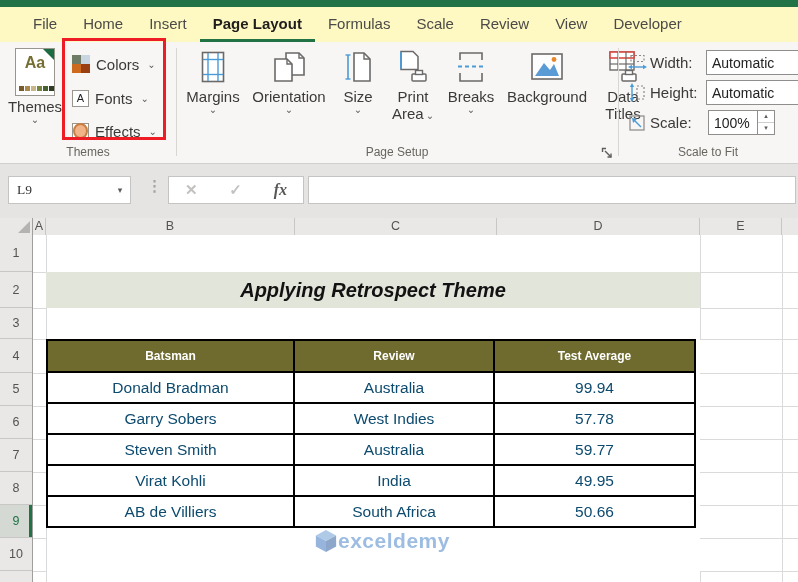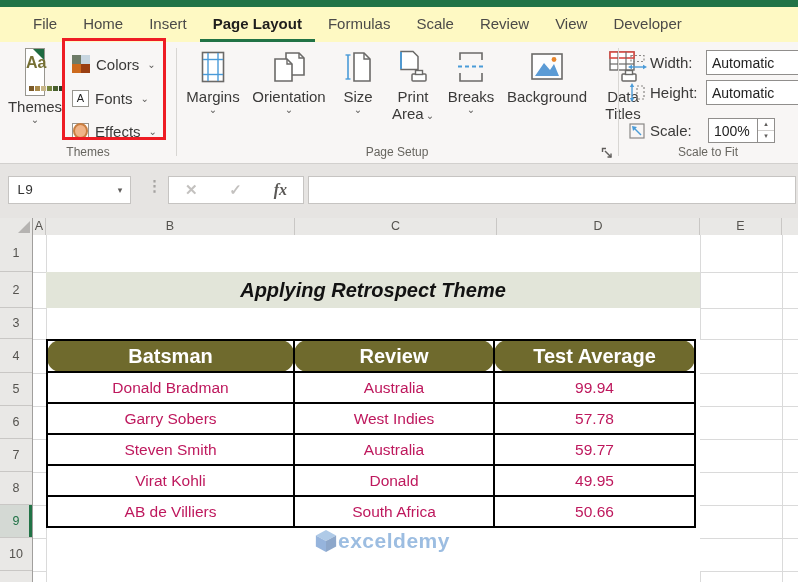--- a/index.html
+++ b/index.html
@@ -12,21 +12,21 @@
   .tab{padding:0 13px;line-height:34px;font-size:15px;color:#4b4a48;white-space:nowrap;cursor:default;}
   .tab.active{font-weight:bold;color:#1f1e1d;box-shadow:inset 0 -3px 0 var(--accent-green,#217346);}
   
   .ribbon{position:absolute;left:0;top:42px;width:100%;height:122px;background:#f8f6f5;
           border-bottom:1px solid #d2d0ce;box-sizing:border-box;}
   .group-label{position:absolute;bottom:4px;font-size:12px;color:#67655f;text-align:center;}
   .sep{position:absolute;top:6px;height:108px;width:1px;background:#d8d6d3;}
   .chev{color:#5f5d5b;font-size:10px;line-height:10px;display:block;text-align:center;}
   
   .big-btn{position:absolute;left:6px;top:6px;width:58px;height:104px;text-align:center;}
-  .big-icon{margin:0 auto;width:20px;height:48px;position:relative;background:#fff;border:1px solid #98968f;box-sizing:border-box;}
+  .big-icon{margin:0 auto;width:40px;height:48px;position:relative;background:#fff;border:1px solid #98968f;box-sizing:border-box;}
   .fold{position:absolute;top:0;right:0;width:0;height:0;border-left:11px solid transparent;border-top:11px solid #1e6b41;}
   .aa{font-weight:bold;color:#756f33;font-size:16px;margin-top:5px;}
   .swatches{position:absolute;bottom:4px;left:3px;display:flex;gap:1px;}
   .swatches i{width:5px;height:5px;display:block;}
   .big-label{font-size:15px;color:#3b3a39;margin-top:3px;line-height:16px;}
   
   .small-btn{position:absolute;left:72px;height:24px;display:flex;align-items:center;gap:6px;font-size:15px;color:#3b3a39;}
   .colors-icon{width:18px;height:18px;display:grid;grid-template-columns:9px 9px;grid-template-rows:9px 9px;}
   .boxed-icon{width:17px;height:17px;border:1px solid #98968f;background:#fff;display:flex;align-items:center;justify-content:center;font-size:11px;color:#222;box-sizing:border-box;}
   .effects-circle{width:12px;height:12px;border-radius:50%;background:#f0b488;border:2px solid #c97f42;}
@@ -47,21 +47,21 @@
   .sf-input{height:25px;border:1px solid #908e8c;background:#fff;font-size:14px;padding:0 5px;
             font-family:"Liberation Sans",sans-serif;box-sizing:border-box;color:#222;}
   .spinner{width:17px;height:25px;border:1px solid #908e8c;border-left:none;display:flex;flex-direction:column;background:#fff;box-sizing:border-box;}
   .spin-btn{flex:1;font-size:7px;line-height:10px;color:#5f5d5b;text-align:center;cursor:default;}
   .launcher{position:absolute;left:600px;top:104px;width:14px;height:14px;}
   
   .fbar{position:absolute;left:0;top:164px;width:100%;height:54px;background:#e6e4e2;}
   .namebox{position:absolute;left:8px;top:12px;width:123px;height:28px;background:#fff;border:1px solid #c6c4c2;
            display:flex;align-items:center;box-sizing:border-box;}
   .namebox input{flex:1;border:none;outline:none;font-size:13.5px;padding-left:8px;width:80px;color:#333;
-                 font-family:Liberation Mono, monospace;background:transparent;}
+                 font-family:Liberation Serif, serif;background:transparent;}
   .nb-arrow{width:20px;text-align:center;color:#5f5d5b;font-size:9px;}
   .dots{position:absolute;left:147px;top:18px;color:#a5a3a1;font-size:15px;font-weight:bold;line-height:8px;}
   .fxbox{position:absolute;left:168px;top:12px;width:136px;height:28px;background:#fff;border:1px solid #c6c4c2;
          display:flex;align-items:center;justify-content:space-around;box-sizing:border-box;}
   .btn-x,.btn-check{color:#c3c1bf;font-size:15px;font-weight:bold;}
   .btn-fx{font-family:"Liberation Serif",serif;font-style:italic;font-weight:bold;font-size:16px;color:#5a5856;}
   .f-input{position:absolute;left:308px;top:12px;width:488px;height:28px;background:#fff;border:1px solid #c6c4c2;
            box-sizing:border-box;outline:none;font-size:14px;padding:0 6px;font-family:"Liberation Sans",sans-serif;}
   
   .colhdr{position:absolute;left:0;top:218px;width:100%;height:17px;background:#e9e8e6;border-bottom:1px solid #a19f9d;box-sizing:content-box;}
@@ -74,22 +74,22 @@
   .rowhdr{position:absolute;left:0;top:0;width:33px;height:347px;background:#e9e8e6;border-right:1px solid #a19f9d;box-sizing:border-box;}
   .rh{position:absolute;left:0;width:32px;border-bottom:1px solid #c9c7c5;box-sizing:border-box;
       display:flex;align-items:center;justify-content:center;font-size:12.5px;color:#55534f;}
   .rh.selected{background:#d4d9d4;color:#1f7145;box-shadow:inset -3px 0 0 var(--accent-green,#217346);}
   .gridlines{position:absolute;left:0;top:0;z-index:0;}
   .banner{position:absolute;left:46px;top:37px;width:654px;height:36px;background:var(--banner-fill,#e2e5d9);
           display:flex;align-items:center;justify-content:center;font-weight:bold;font-style:italic;
           font-size:20px;color:#121212;z-index:2;}
   .xltable{position:absolute;left:46px;top:104px;border-collapse:collapse;z-index:3;}
   .xltable th,.xltable td{border:2px solid #000;text-align:center;padding:0;}
-  .xltable th{background:var(--header-fill,#6f6a2d);color:#fff;font-size:20px;font-weight:bold;height:30px;border-radius:14px;}
-  .xltable td{font-size:15.5px;color:#be185d;height:29px;background:transparent;}
+  .xltable th{background:var(--header-fill,#6f6a2d);color:#fff;font-size:12px;font-weight:bold;height:30px;}
+  .xltable td{font-size:15.5px;color:#0c4a6e;height:29px;background:transparent;}
   .c1{width:245px}.c2{width:198px}.c3{width:199px}
   .wm{position:absolute;left:314px;top:293px;display:flex;align-items:center;opacity:.55;
       mix-blend-mode:multiply;z-index:6;}
   .wm-text{font-size:21px;font-weight:bold;color:var(--watermark-blue,#4a86c8);letter-spacing:.5px;}
 </style>
 </head>
 <body>
 
 <div id="app">
 
@@ -279,21 +279,21 @@
           <line x1="4" y1="2" x2="4" y2="17" stroke="#4a9bd8" stroke-width="1.4"></line>
           <polygon points="4,0 1.8,4 6.2,4" fill="#4a9bd8"></polygon>
           <polygon points="4,19 1.8,15 6.2,15" fill="#4a9bd8"></polygon>
           <rect x="9" y="3" width="7" height="13" fill="none" stroke="#8a8886" stroke-width="1.2" stroke-dasharray="2 2"></rect>
         </svg>
       </span>
       <span class="sf-lbl">Height:</span>
       <input class="sf-input" style="width: 95px;" value="Automatic">
     </div>
 
-    <div class="sf-row" style="left:628px;top:68px;margin-top:8px;">
+    <div class="sf-row" style="left:628px;top:68px;">
       <span class="sf-icn">
         <svg width="18" height="18" viewBox="0 0 18 18">
           <rect x="2" y="2" width="14" height="14" fill="none" stroke="#8a8886" stroke-width="1.2"></rect>
           <line x1="13" y1="13" x2="6" y2="6" stroke="#4a9bd8" stroke-width="1.4"></line>
           <polygon points="4,4 9,5 5,9" fill="#4a9bd8"></polygon>
         </svg>
       </span>
       <span class="sf-lbl">Scale:</span>
       <input class="sf-input" style="width: 50px; margin-left: 2px;" value="100%">
       <span class="spinner">
@@ -397,21 +397,21 @@
         <td>West Indies</td>
         <td>57.78</td>
       </tr>
       <tr>
         <td>Steven Smith</td>
         <td>Australia</td>
         <td>59.77</td>
       </tr>
       <tr>
         <td>Virat Kohli</td>
-        <td>Donald</td>
+        <td>India</td>
         <td>49.95</td>
       </tr>
       <tr>
         <td>AB de Villiers</td>
         <td>South Africa</td>
         <td>50.66</td>
       </tr>
     </tbody>
       </table>
 

